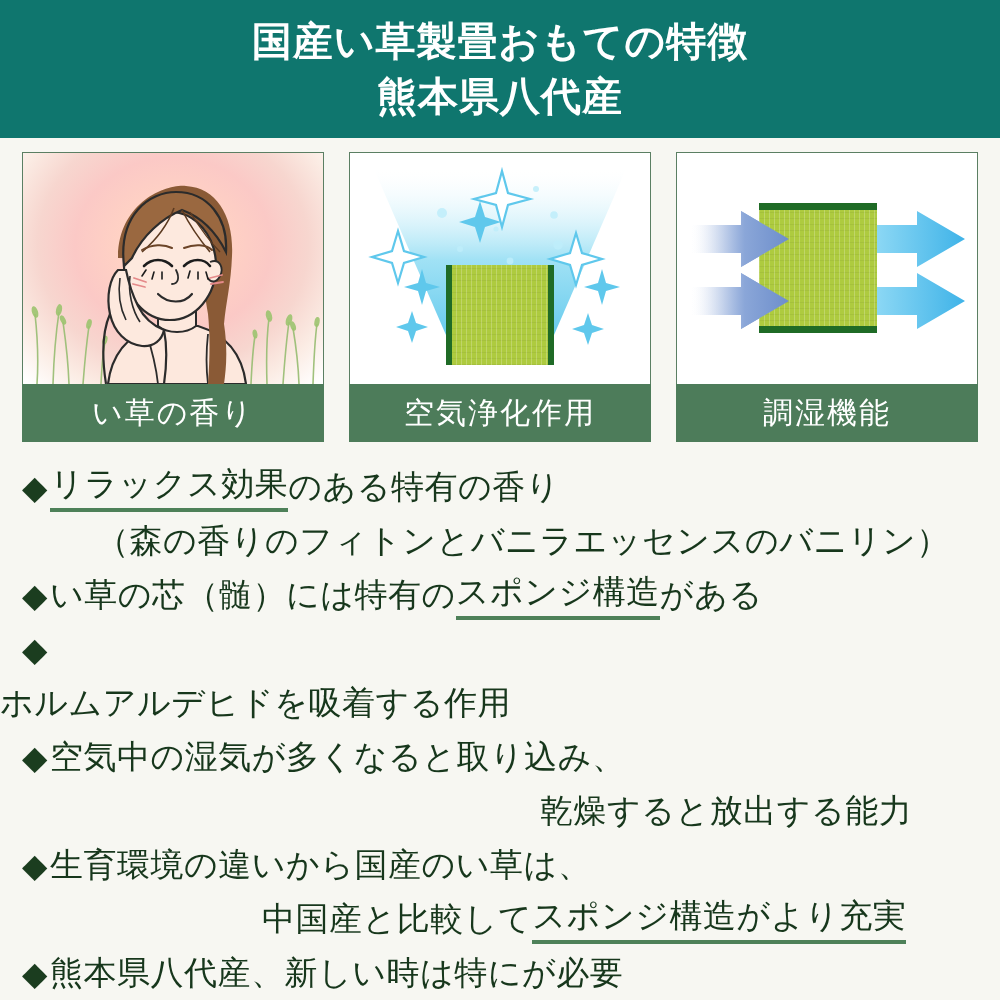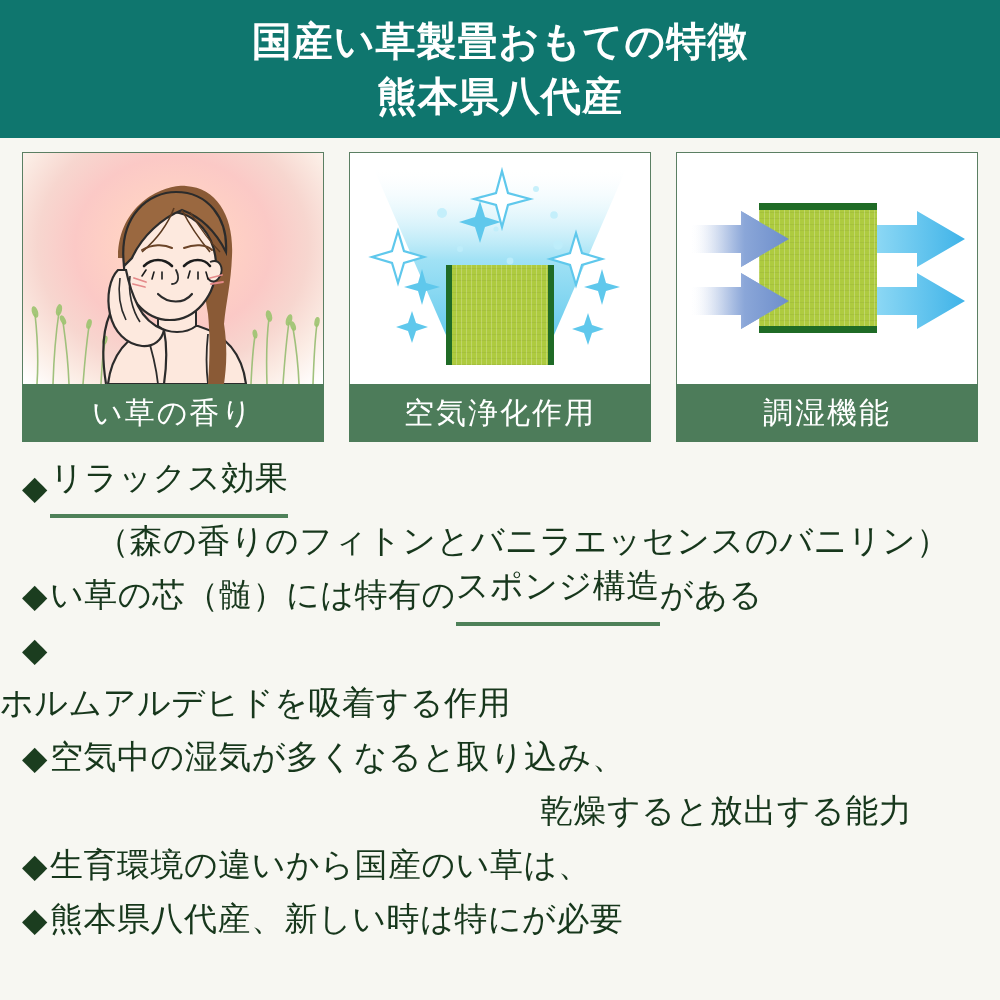--- a/index.html
+++ b/index.html
@@ -153,21 +153,21 @@
   .line.indent-c { padding-left: 540px; }
   .line.indent-d { padding-left: 262px; }
   .line.lead { padding-left: 22px; }
   .diamond {
     color: #1b3d1f;
     font-size: 33px;
     margin-right: 2px;
   }
   .u {
     border-bottom: 4px solid #4e8159;
-    padding-bottom: 13px;
+    padding-bottom: 1px;
   }
 </style>
 </head>
 <body>
 
 <div id="page">
 
   <div id="header">
     <div class="header-line">国産い草製畳おもての特徴</div>
     <div class="header-line">熊本県八代産</div>
@@ -350,20 +350,21 @@
         </svg>
       </div>
       <div class="card-label">調湿機能</div>
     </div>
   </div>
 
   <div id="bullets">
       <div class="line lead">
         <span class="diamond">◆</span>
         <span class="u">リラックス効果</span>
+        <span>のある特有の香り</span>
       </div>
       <div class="line indent-a">
         <span>（森の香りのフィトンとバニラエッセンスのバニリン）</span>
       </div>
       <div class="line lead">
         <span class="diamond">◆</span>
         <span>い草の芯（髄）には特有の</span>
         <span class="u">スポンジ構造</span>
         <span>がある</span>
       </div>
@@ -377,19 +378,23 @@
         <span class="diamond">◆</span>
         <span>空気中の湿気が多くなると取り込み、</span>
       </div>
       <div class="line indent-c">
         <span>乾燥すると放出する能力</span>
       </div>
       <div class="line lead">
         <span class="diamond">◆</span>
         <span>生育環境の違いから国産のい草は、</span>
       </div>
+      <div class="line indent-d">
+        <span>中国産と比較して</span>
+        <span class="u">スポンジ構造がより充実</span>
+      </div>
       <div class="line lead">
         <span class="diamond">◆</span>
         <span>熊本県八代産、新しい時は特に</span>
         <span>が必要</span>
       </div>
     </div>
 </div>
 
 </body></html>

